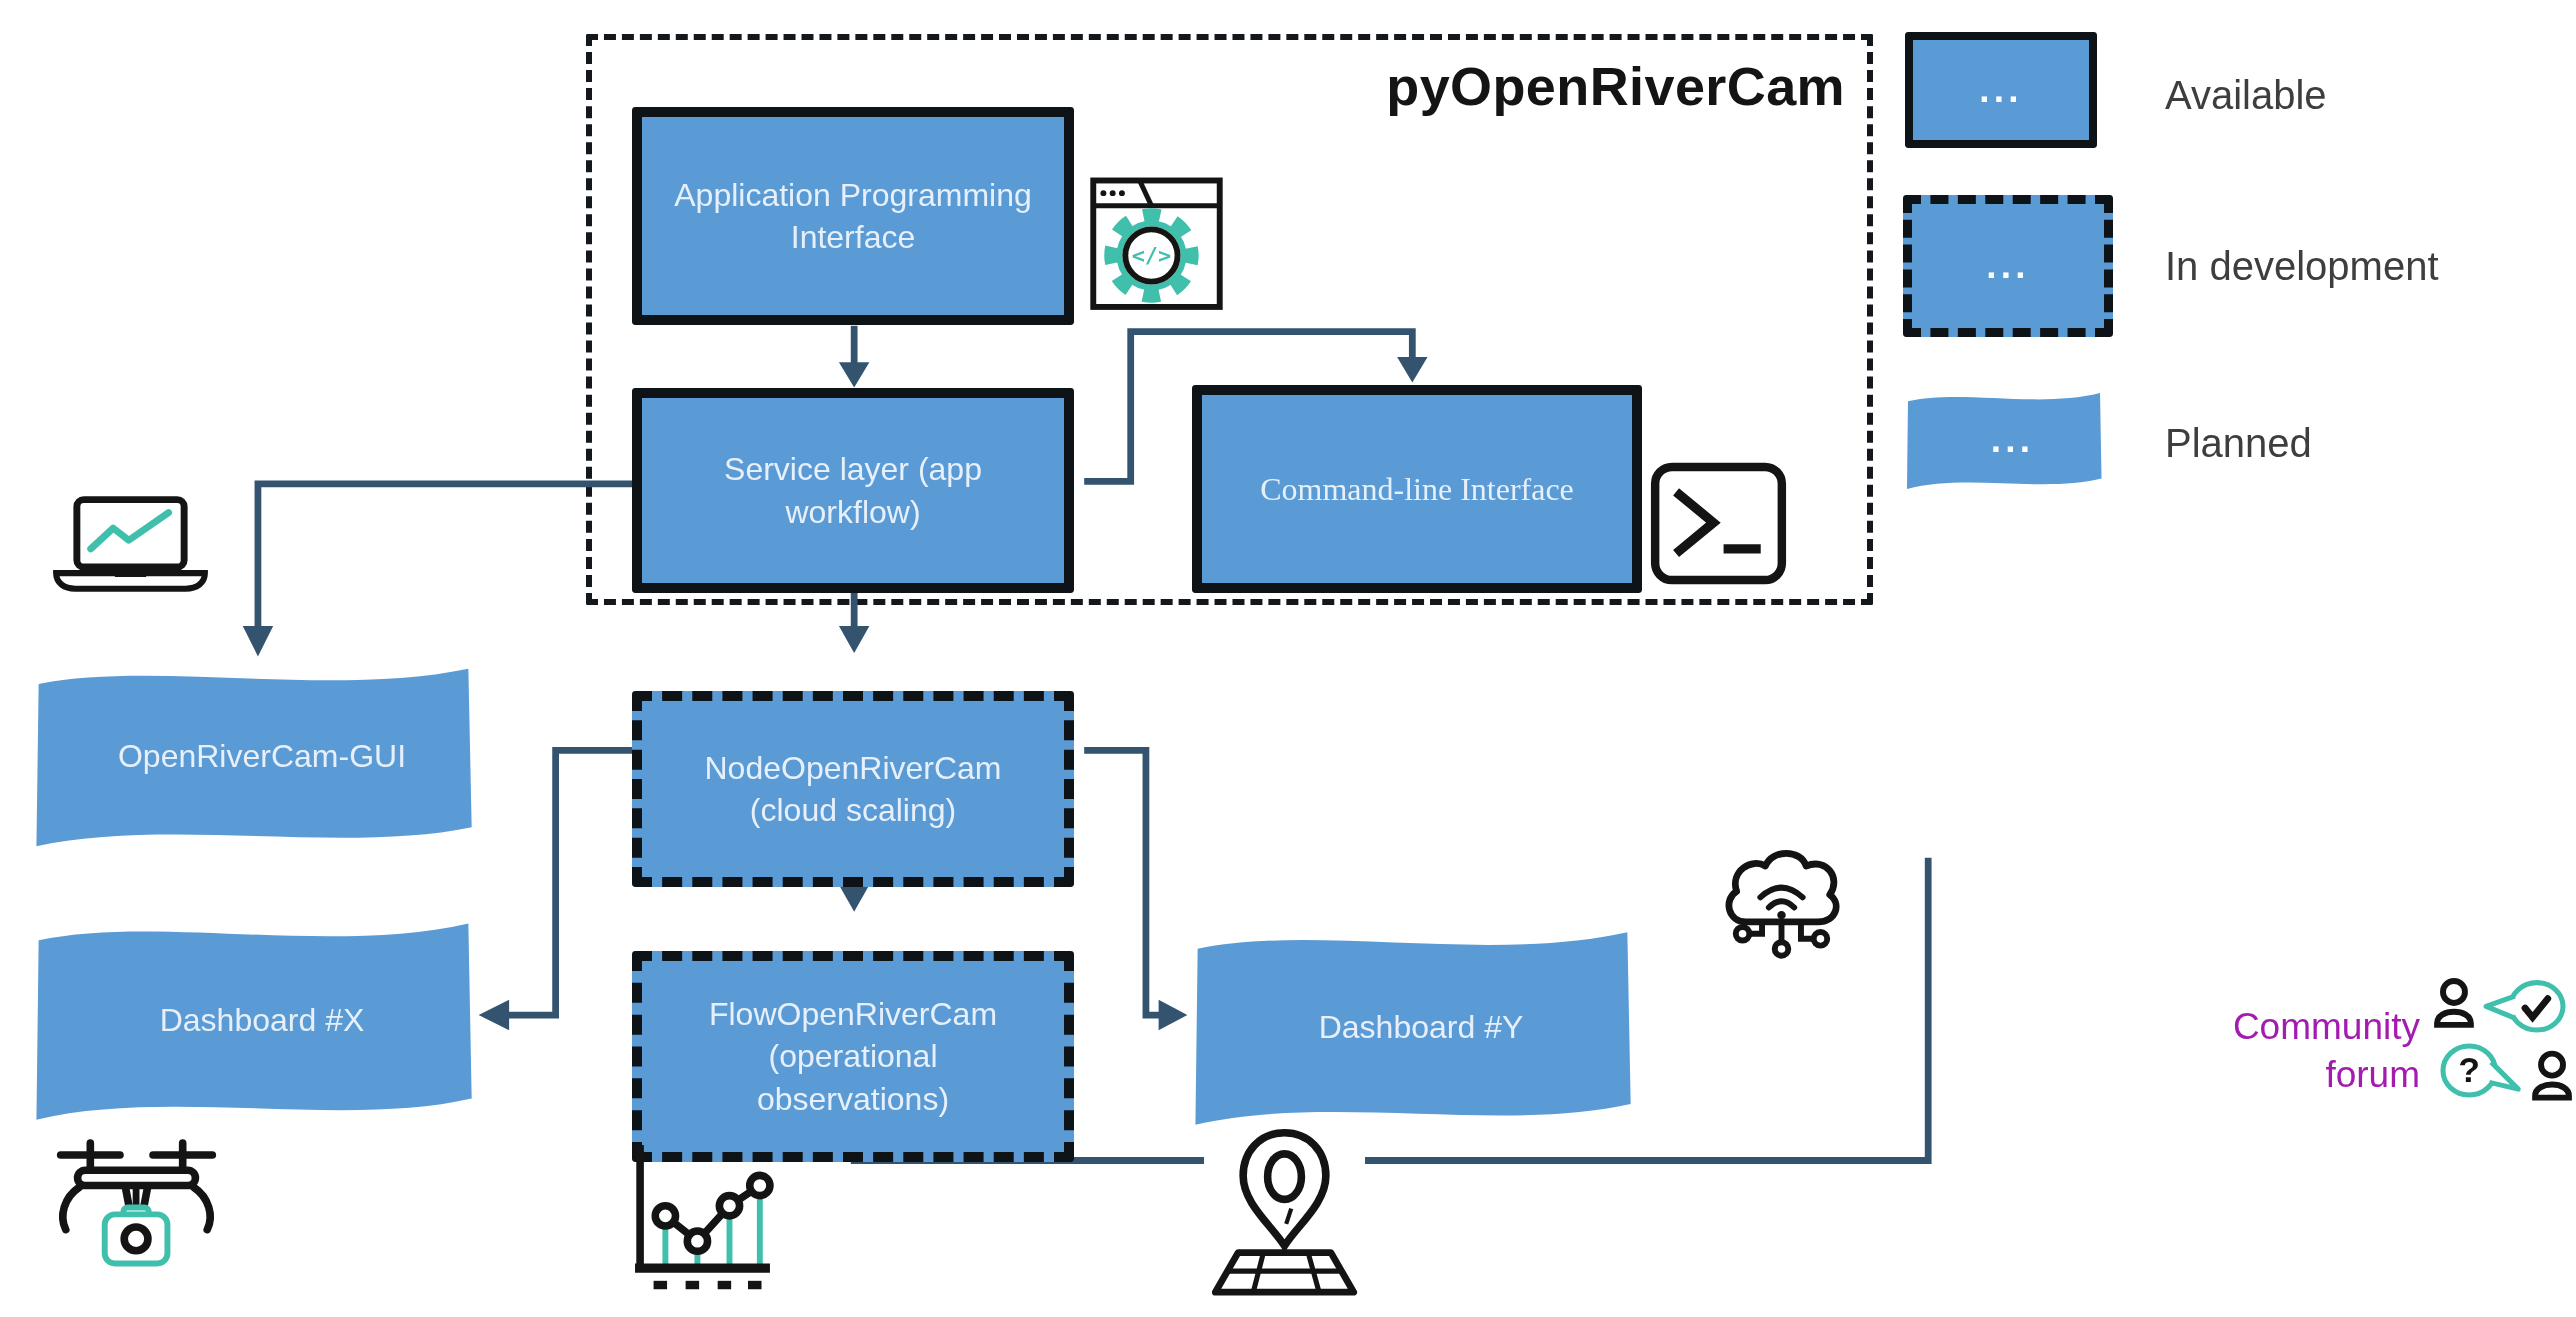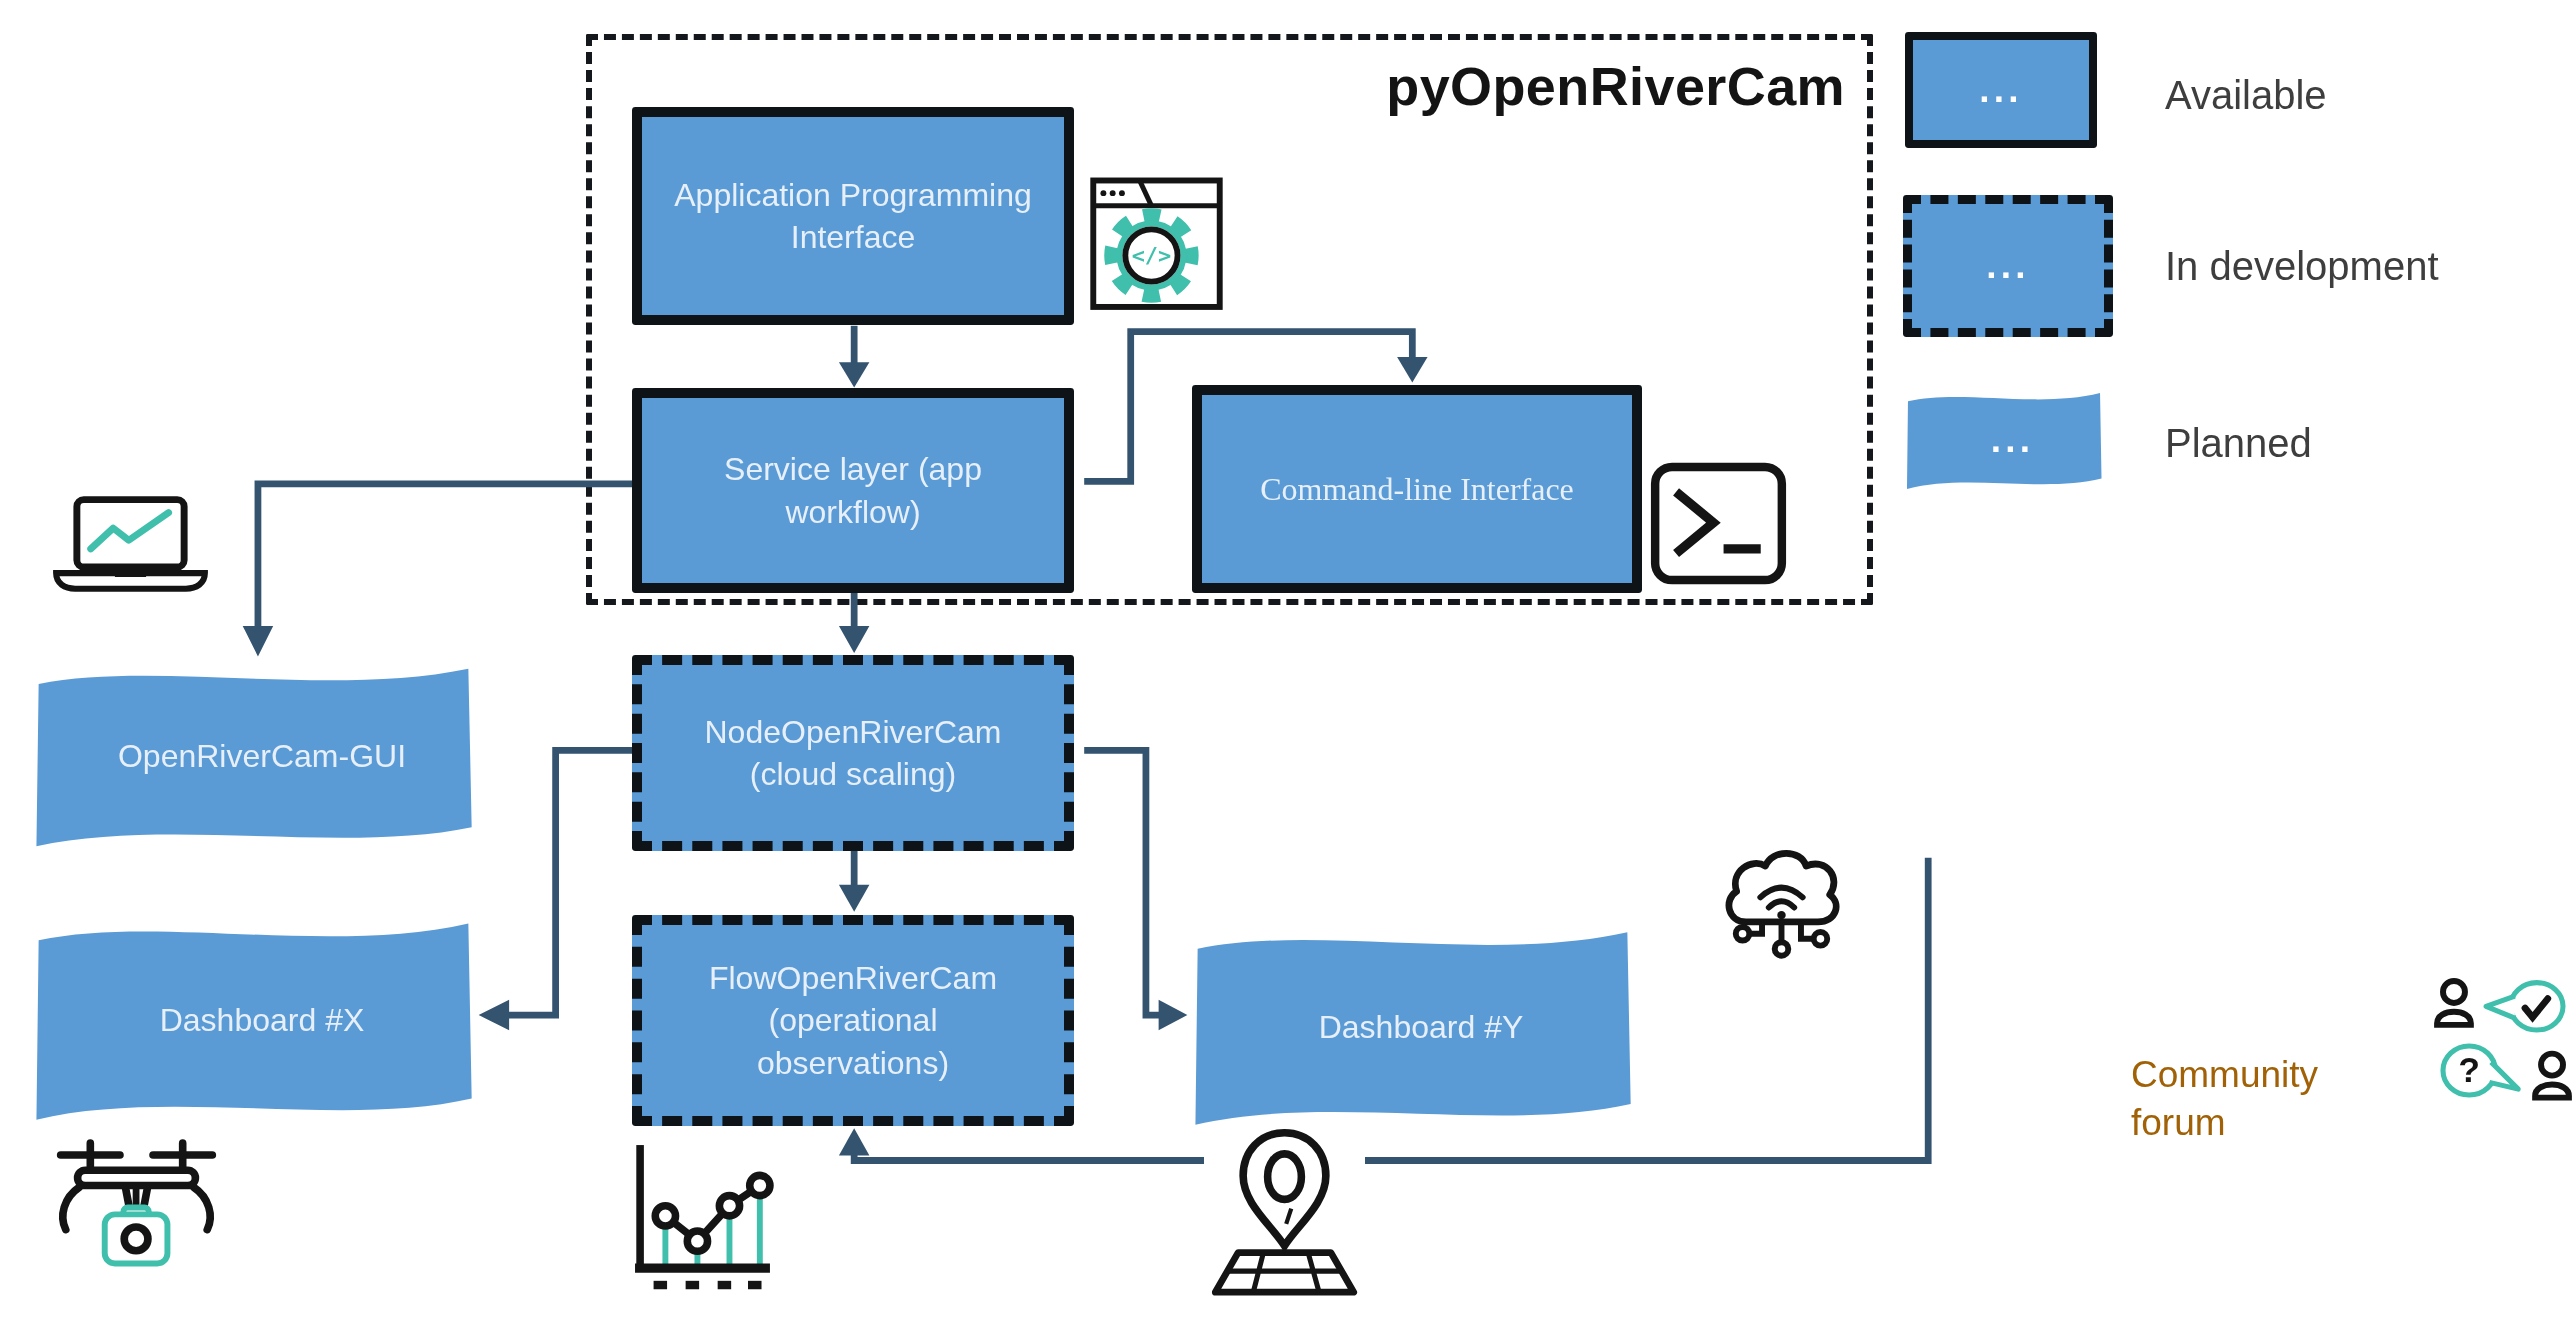--- a/index.html
+++ b/index.html
@@ -20,21 +20,21 @@
     position:absolute;right:22px;top:15px;
     font-size:54px;font-weight:bold;color:#141414;letter-spacing:0.4px;
   }
 
   
   .node-box{
     background:#5B9BD5;z-index:2;display:flex;align-items:center;justify-content:center;
     text-align:center;border-radius:3.4px;
   }
   .node-box.solid{border:10px solid #0e1318;}
-  .node-box.dashed{border:10px dashed #0e1318;}
+  .node-box.dashed{border:10px dashed #0e1318;margin-top:36px;}
   .node-label{
     color:#E7F0FA;font-size:32px;line-height:1.32;white-space:pre-line;padding:0 8.5px;
   }
 
   
   .flag{z-index:2;}
   .flag svg{position:absolute;left:0;top:0;width:100%;height:100%;}
   .flag .node-label{
     position:absolute;left:0;top:0;width:100%;height:100%;
     display:flex;align-items:center;justify-content:center;
@@ -43,22 +43,22 @@
   
   .legend-label{
     position:absolute;font-size:40px;color:#3e3e3e;z-index:2;
   }
   .legend-dots{
     color:#ffffff;font-size:37px;font-weight:bold;letter-spacing:4.2px;line-height:0.4;
   }
   .legend-box{display:flex;align-items:center;justify-content:center;}
 
   .community-label{
-    position:absolute;font-size:37px;color:#a16207;line-height:1.3;
-    text-align:left;white-space:pre-line;z-index:2;margin-top:48px;
+    position:absolute;font-size:37px;color:#a21caf;line-height:1.3;
+    text-align:right;white-space:pre-line;z-index:2;
   }
 
   .icon{z-index:2;}
   .icon svg{display:block;width:100%;height:100%;}
   .icon-maskbg{background:#ffffff;z-index:3;}
 </style>
 </head>
 <body>
 
 <div class="canvas">

